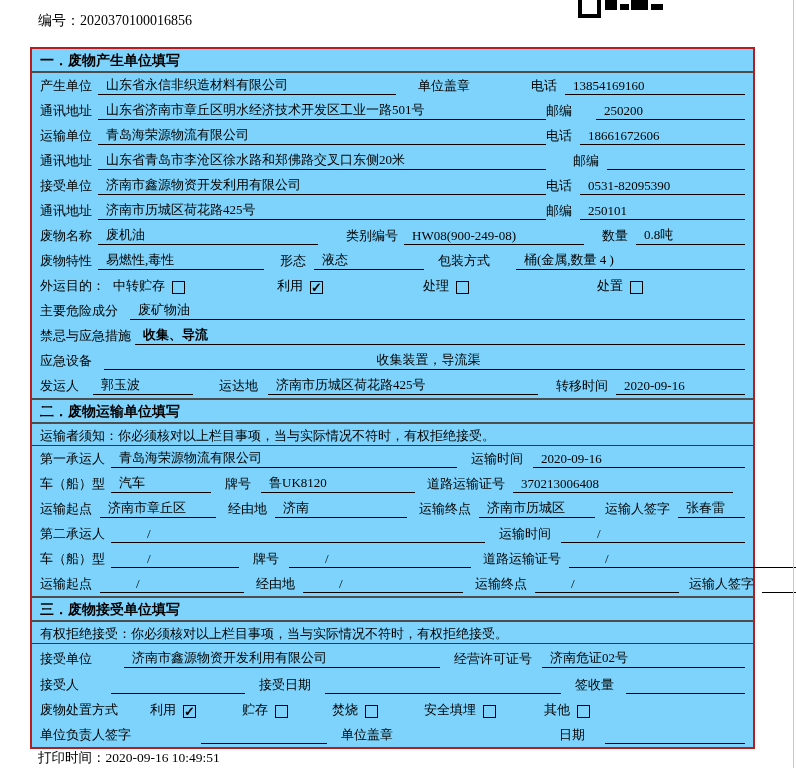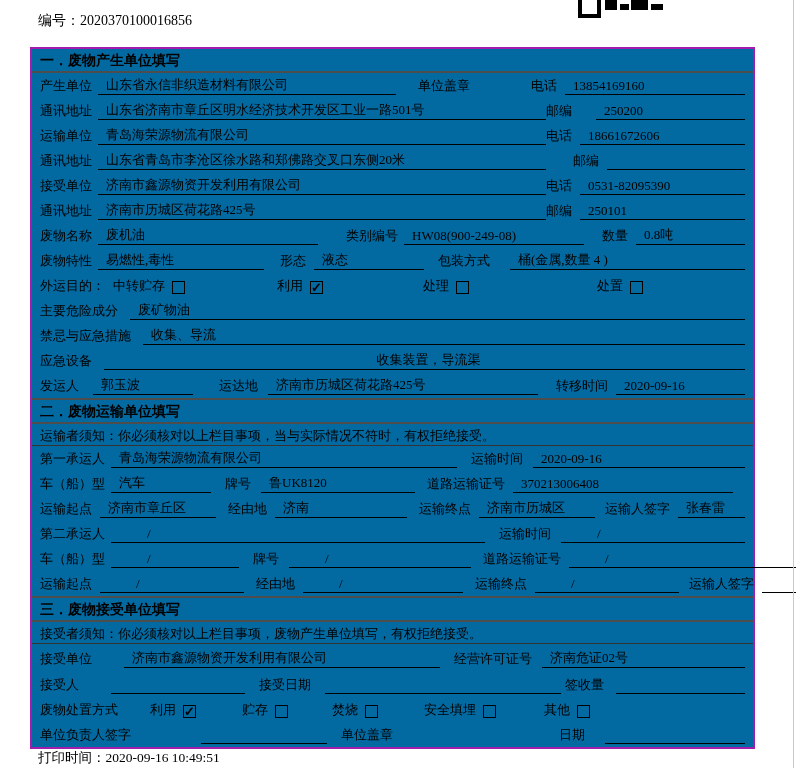--- a/index.html
+++ b/index.html
@@ -12,21 +12,21 @@
   
   .doc-header{position:relative;height:64px;}
   .serial{position:absolute;left:38px;top:12px;font-size:14px;white-space:nowrap;}
   .doc-title{position:absolute;left:333px;top:3px;font-size:24px;font-weight:bold;letter-spacing:1px;white-space:nowrap;}
   .qr-frag{position:absolute;left:578px;top:0;width:90px;height:10px;}
   .qr-frag span{position:absolute;background:#000;}
   .qr-sq{left:0;top:-8px;width:15px;height:18px;background:transparent !important;border:4px solid #000;}
   
   .form-table{
     position:absolute;left:30px;top:47px;width:725px;
-    border:2px solid #a21caf;background:#0369a1;box-sizing:border-box;
+    border:2px solid #b91c1c;background:#7dd3fc;box-sizing:border-box;
   }
   .sec{border-top:2px solid #4d4d4d;}
   .sec:first-child{border-top:none;}
   .sec-title{
     font-weight:bold;font-size:14px;height:21px;line-height:21px;
     padding:1px 8px 0 8px;border-bottom:2px solid #4d4d4d;
     font-family:"Liberation Sans","DejaVu Sans",sans-serif;
   }
   .row{display:flex;align-items:flex-end;height:25px;padding:0 8px 3px 8px;white-space:nowrap;box-sizing:border-box;}
   .note-row{height:22px;padding-top:6px;border-bottom:1px solid #333;align-items:center;}
@@ -111,21 +111,21 @@
       <span class="lbl" style="margin-left:18px;">数量</span>
       <span class="u fill" style="margin-left:8px;">0.8吨</span>
     </div>
 
     <div class="row">
       <span class="lbl">废物特性</span>
       <span class="u" style="width:158px;margin-left:6px;">易燃性,毒性</span>
       <span class="lbl" style="margin-left:16px;">形态</span>
       <span class="u" style="width:102px;margin-left:8px;">液态</span>
       <span class="lbl" style="margin-left:14px;">包装方式</span>
-      <span class="u fill" style="margin-left:20px;">桶(金属,数量 4 )</span>
+      <span class="u fill" style="margin-left:26px;">桶(金属,数量 4 )</span>
     </div>
 
     <div class="row">
       <span class="lbl">外运目的：</span>
       <span class="lbl" style="margin-left:8px;"><span>中转贮存</span></span>
         <span class="cb"></span>
       <span class="lbl" style="margin-left:92px;"><span>利用</span></span>
         <span class="cb">✓</span>
       <span class="lbl" style="margin-left:100px;"><span>处理</span></span>
         <span class="cb"></span>
@@ -133,21 +133,21 @@
         <span class="cb"></span>
     </div>
 
     <div class="row">
       <span class="lbl">主要危险成分</span>
       <span class="u fill" style="margin-left:12px;">废矿物油</span>
     </div>
 
     <div class="row">
       <span class="lbl">禁忌与应急措施</span>
-      <span class="u fill" style="margin-left:12px;">收集、导流</span>
+      <span class="u fill" style="margin-left:4px;font-weight:bold;">收集、导流</span>
     </div>
 
     <div class="row">
       <span class="lbl">应急设备</span>
       <span class="u fill" style="margin-left:12px;text-align:center;">收集装置，导流渠</span>
     </div>
 
     <div class="row">
       <span class="lbl">发运人</span>
       <span class="u" style="width:92px;margin-left:14px;">郭玉波</span>
@@ -217,36 +217,36 @@
       <span class="u slash" style="width:108px;margin-left:8px;">/</span>
       <span class="lbl" style="margin-left:10px;">运输人签字</span>
       <span class="u fill slash" style="margin-left:8px;">/</span>
     </div>
   </div>
 
   <div class="sec">
     <div class="sec-title">三．废物接受单位填写</div>
 
     <div class="row note-row">
-      <span>接受者须知：你必须核对以上栏目事项，废物产生单位填写，有权拒绝接受。</span>
+      <span>有权拒绝接受：你必须核对以上栏目事项，当与实际情况不符时，有权拒绝接受。</span>
     </div>
 
     <div class="row" style="height:27px;">
       <span class="lbl">接受单位</span>
       <span class="u" style="width:308px;margin-left:32px;">济南市鑫源物资开发利用有限公司</span>
       <span class="lbl" style="margin-left:14px;">经营许可证号</span>
       <span class="u fill" style="margin-left:10px;">济南危证02号</span>
     </div>
 
     <div class="row" style="height:26px;">
       <span class="lbl">接受人</span>
       <span class="u" style="width:126px;margin-left:32px;"></span>
       <span class="lbl" style="margin-left:14px;">接受日期</span>
       <span class="u" style="width:228px;margin-left:14px;"></span>
-      <span class="lbl" style="margin-left:4px;">签收量</span>
+      <span class="lbl" style="margin-left:14px;">签收量</span>
       <span class="u fill" style="margin-left:12px;"></span>
     </div>
 
     <div class="row">
       <span class="lbl">废物处置方式</span>
       <span class="lbl" style="margin-left:32px;"><span>利用</span></span>
         <span class="cb">✓</span>
       <span class="lbl" style="margin-left:46px;"><span>贮存</span></span>
         <span class="cb"></span>
       <span class="lbl" style="margin-left:44px;"><span>焚烧</span></span>

